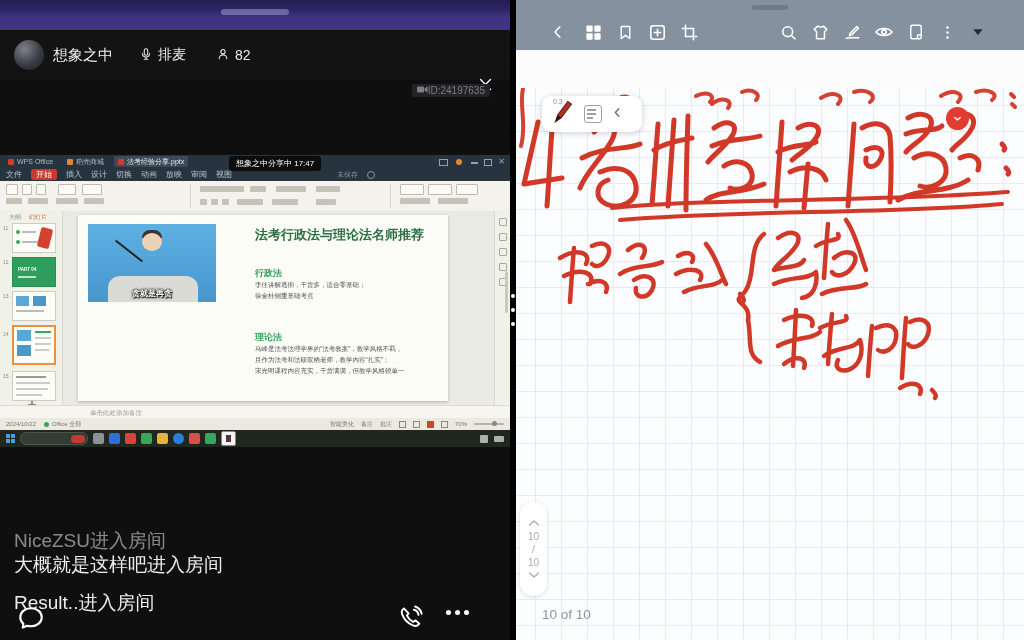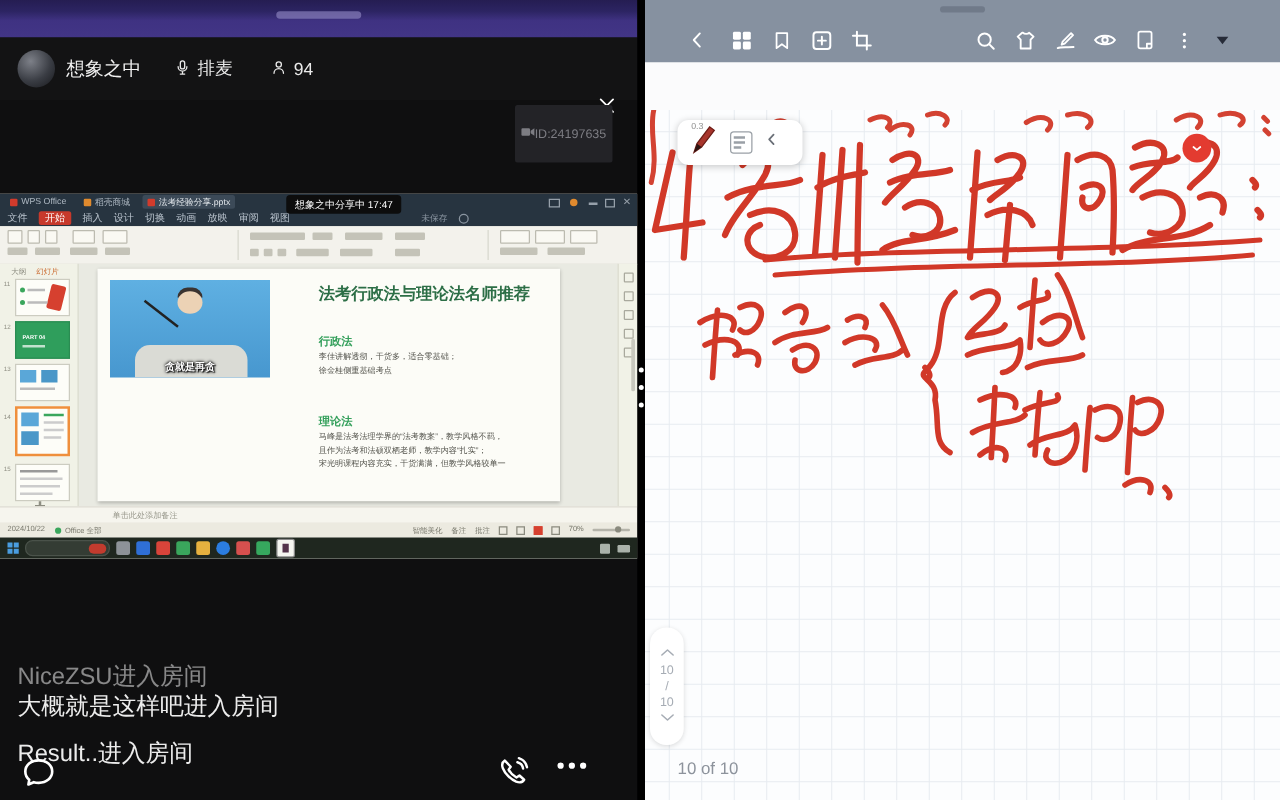--- a/index.html
+++ b/index.html
@@ -8,21 +8,21 @@
   .abs{position:absolute;}
   
   .left-app{position:absolute;left:0;top:0;width:510px;height:640px;background:#0f0f10;overflow:hidden;}
   .purple{position:absolute;left:0;top:0;width:510px;height:30px;background:linear-gradient(#251d52 0%,#2c2462 30%,#3f3282 55%,#423586 100%);}
   .drag-pill{position:absolute;top:9px;left:calc(50% - 34px);width:68px;height:6px;border-radius:3px;background:rgba(150,142,200,.6);}
   .l-header{position:absolute;left:0;top:30px;width:510px;height:50px;display:flex;align-items:center;padding-left:14px;box-sizing:border-box;background:#131314;}
   .avatar{width:30px;height:30px;border-radius:50%;background:radial-gradient(circle at 35% 30%,#7d8088,#3a3d44 55%,#17181c);flex:0 0 auto;}
   .room-name{color:#f0f0f0;font-size:15px;margin-left:9px;}
   .hchip{display:flex;align-items:center;gap:5px;color:#eaeaea;font-size:14px;}
   .close-x{position:absolute;right:16px;top:46px;color:#fff;}
-  .id-badge{position:absolute;right:20px;top:84px;display:flex;align-items:center;gap:0;background:#232327;border-radius:2px;padding:17px 5px;color:#7d7d83;font-size:10px;}
+  .id-badge{position:absolute;right:20px;top:84px;display:flex;align-items:center;gap:0;background:#232327;border-radius:2px;padding:1px 5px;color:#7d7d83;font-size:10px;}
   
   .chat-line{position:absolute;left:14px;color:#ececec;font-size:19px;}
   .chat-dim{opacity:.55;}
   
   .video{position:absolute;left:0;top:155px;width:510px;height:292px;background:#f2f1ea;overflow:hidden;font-family:"Liberation Sans","DejaVu Sans",sans-serif;}
   .v-tabbar{position:absolute;left:0;top:0;width:510px;height:13px;background:#273440;display:flex;align-items:center;padding-left:4px;box-sizing:border-box;gap:6px;}
   .v-tab{display:flex;align-items:center;gap:3px;font-size:7px;color:#aeb8c2;height:11px;padding:0 4px;}
   .v-tab.active{background:#3c4a58;border-radius:2px;color:#e4e9ee;}
   .sq{width:6px;height:6px;border-radius:1px;display:inline-block;}
   .v-menubar{position:absolute;left:0;top:13px;width:510px;height:13px;background:#273440;display:flex;align-items:center;gap:9px;padding-left:6px;box-sizing:border-box;font-size:8px;color:#b9c3cd;}
@@ -90,21 +90,21 @@
               <rect x="9" y="3" width="6" height="11" rx="3"></rect>
               <path d="M6 11a6 6 0 0 0 12 0M12 17v3M9 21h6"></path>
             </svg></span>
         <span>排麦</span>
       </span>
       <span class="hchip" style="margin-left:30px;">
         <span><svg width="14" height="14" viewBox="0 0 24 24" fill="none" stroke="#eaeaea" stroke-width="1.8" stroke-linecap="round">
               <circle cx="12" cy="8" r="3.6"></circle>
               <path d="M5.5 20a6.5 6.5 0 0 1 13 0"></path>
             </svg></span>
-        <span>94</span>
+        <span>82</span>
       </span>
       <span class="close-x"><svg width="17" height="17" viewBox="0 0 24 24" fill="none" stroke="#fff" stroke-width="2" stroke-linecap="round">
             <path d="M5 5 19 19M19 5 5 19"></path>
           </svg></span>
     </header>
 
     <div class="id-badge">
       <span><svg width="11" height="9" viewBox="0 0 22 16" fill="#7d7d83">
             <rect x="0" y="2" width="14" height="12" rx="2"></rect>
             <path d="M15 6l6-4v12l-6-4z"></path>

